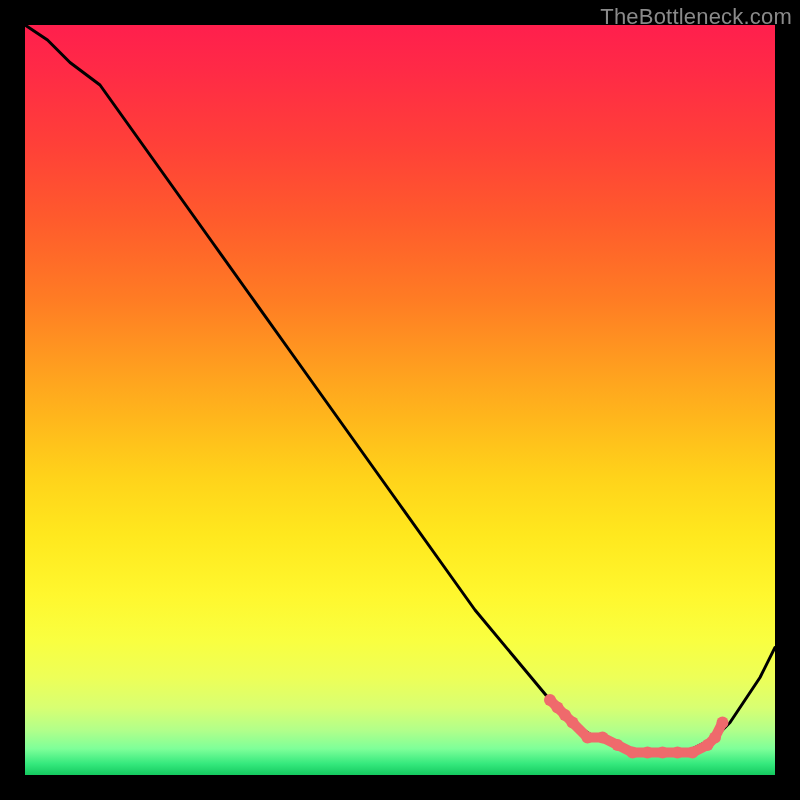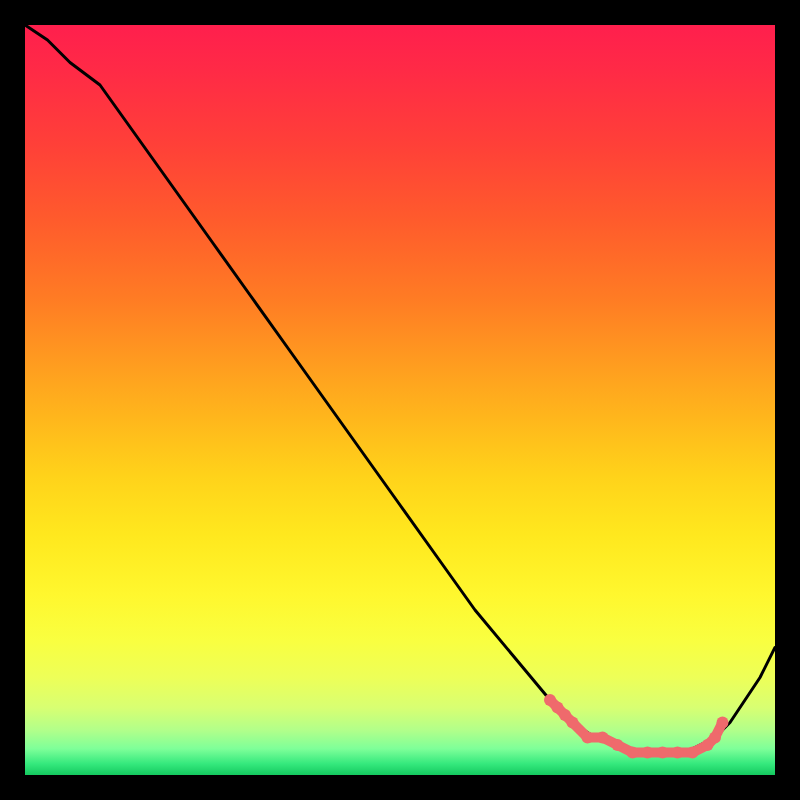--- a/index.html
+++ b/index.html
@@ -87,13 +87,14 @@
           <circle cx="637.5" cy="727.5" r="6" fill="#ef6a6c"></circle>
           <circle cx="652.5" cy="727.5" r="6" fill="#ef6a6c"></circle>
           <circle cx="667.5" cy="727.5" r="6" fill="#ef6a6c"></circle>
           <circle cx="682.5" cy="720.0" r="6" fill="#ef6a6c"></circle>
           <circle cx="690.0" cy="712.5" r="6" fill="#ef6a6c"></circle>
           <circle cx="697.5" cy="697.5" r="6" fill="#ef6a6c"></circle>
         </g>
     </svg>
   </div>
 
+  <div class="watermark">TheBottleneck.com</div>
 </div>
 
 </body></html>

